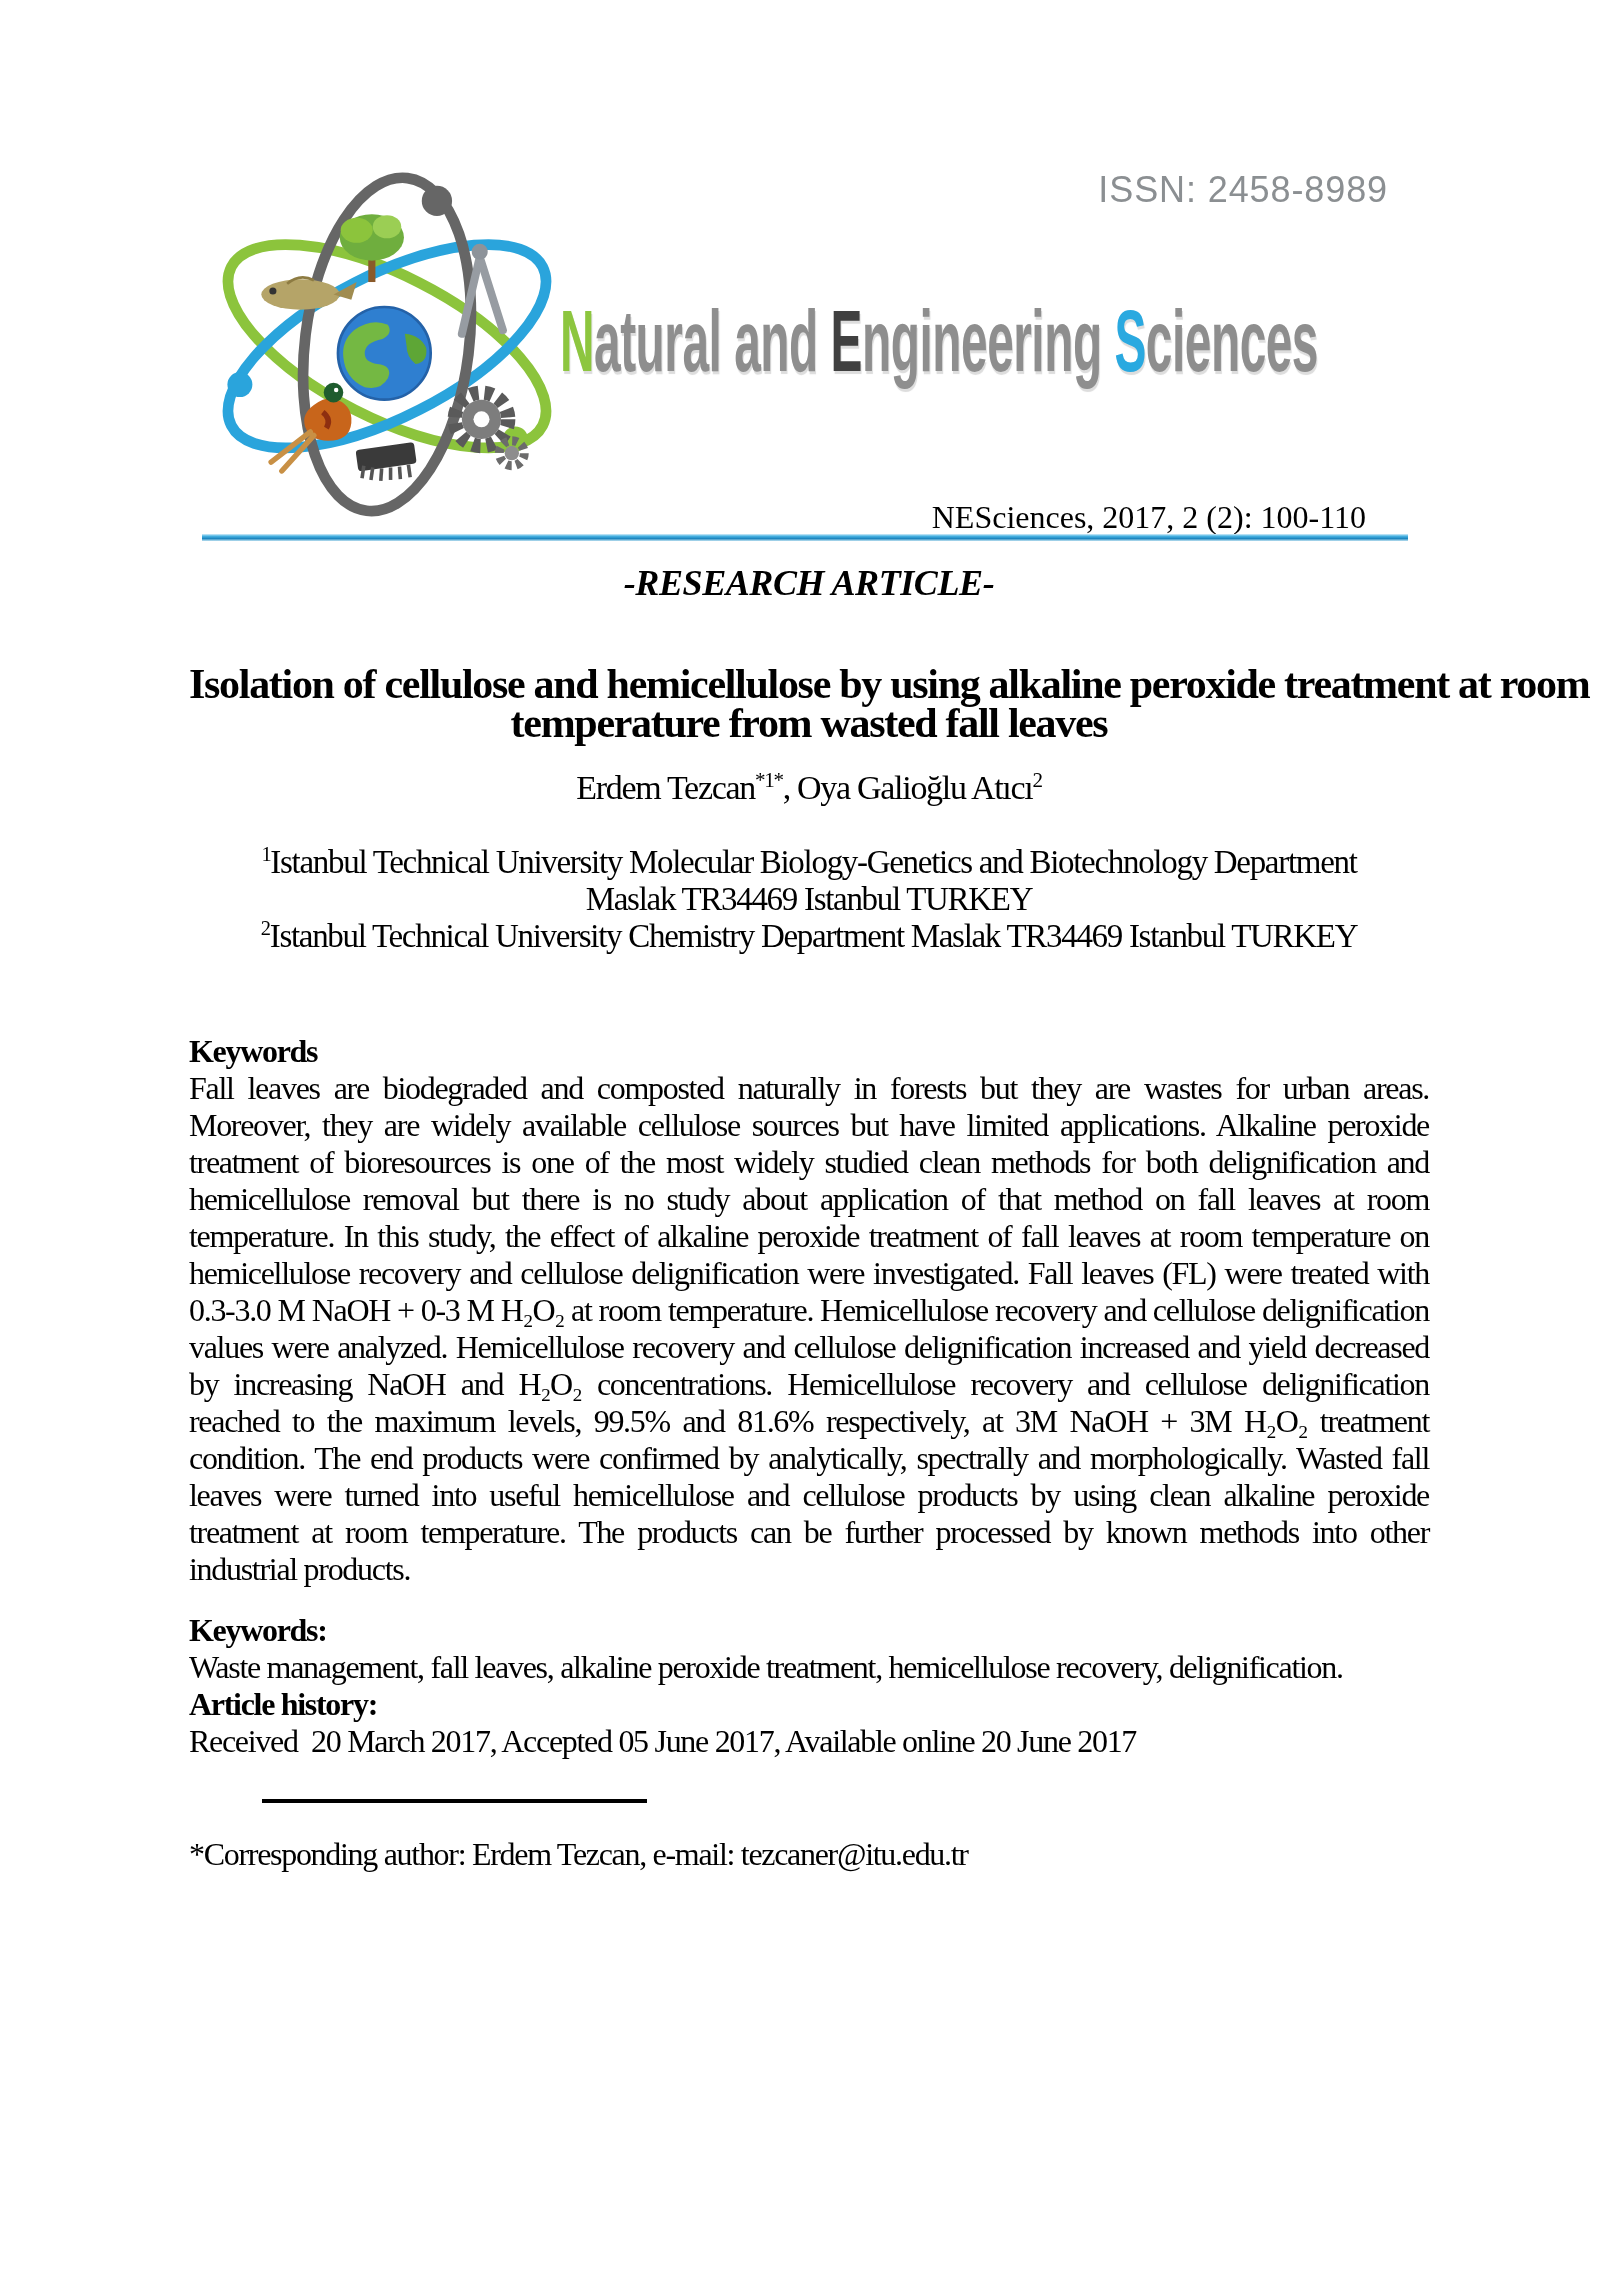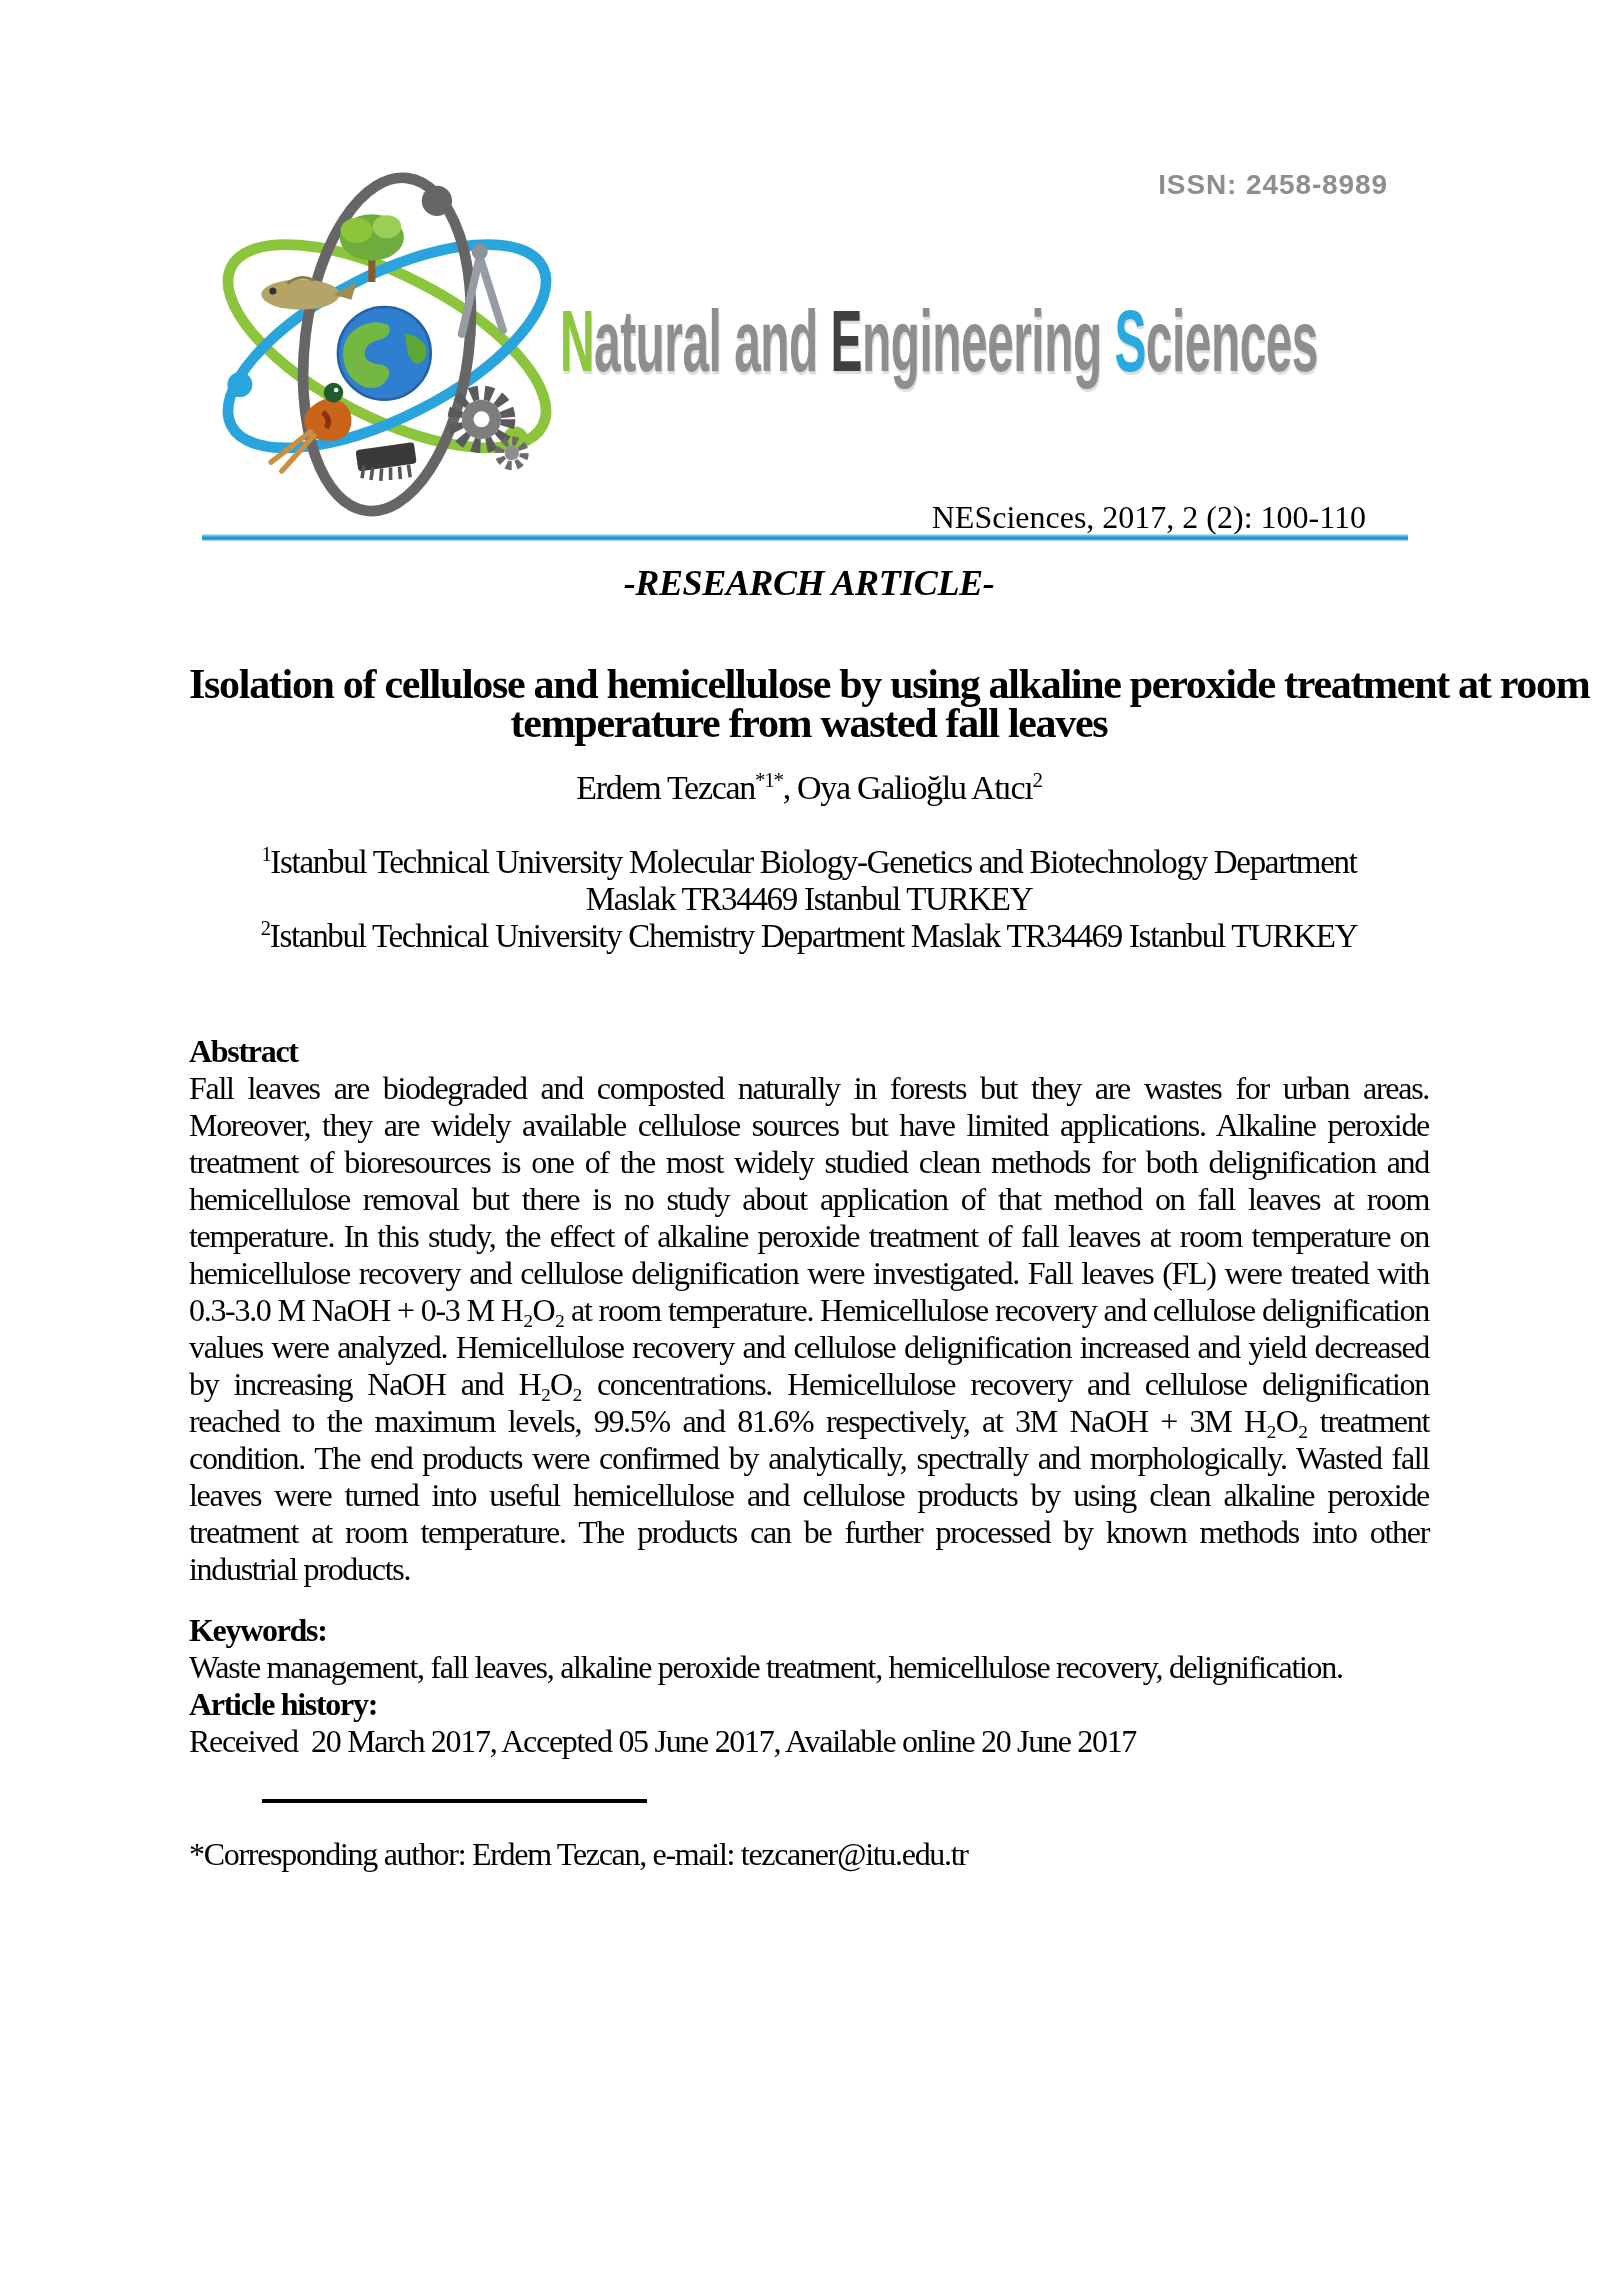--- a/index.html
+++ b/index.html
@@ -12,22 +12,22 @@
     font-family:"Liberation Serif","DejaVu Serif",serif;
     color:#000;
   }
 
   
   .issn {
     position:absolute;
     top:169px;
     right:230px;
     font-family:"Liberation Sans","DejaVu Sans",sans-serif;
-    font-weight:bold;
-    font-size:28px;
+    font-weight:normal;
+    font-size:36px;
     color:#8b8f92;
     letter-spacing:0.9px;
     white-space:nowrap;
   }
 
   .logo-box {
     position:absolute;
     left:198px;
     top:159px;
     width:378px;
@@ -237,21 +237,21 @@
     </div>
 
     <div class="authors"><span>Erdem Tezcan</span><sup>*1*</sup><span>, </span><span>Oya Galioğlu Atıcı</span><sup>2</sup></div>
 
     <div class="affiliations">
       <div><sup>1</sup><span>Istanbul Technical University Molecular Biology-Genetics and Biotechnology Department</span></div>
       <div>Maslak TR34469 Istanbul TURKEY</div>
       <div><sup>2</sup><span>Istanbul Technical University Chemistry Department Maslak TR34469 Istanbul TURKEY</span></div>
     </div>
 
-    <div class="sec-heading abstract-heading">Abstract</div>
+    <div class="sec-heading abstract-heading">Keywords</div>
     <p class="para">Fall leaves are biodegraded and composted naturally in forests but they are wastes for urban areas. Moreover, they are widely available cellulose sources but have limited applications. Alkaline peroxide treatment of bioresources is one of the most widely studied clean methods for both delignification and hemicellulose removal but there is no study about application of that method on fall leaves at room temperature. In this study, the effect of alkaline peroxide treatment of fall leaves at room temperature on hemicellulose recovery and cellulose delignification were investigated. Fall leaves (FL) were treated with 0.3-3.0 M NaOH + 0-3 M H₂O₂ at room temperature. Hemicellulose recovery and cellulose delignification values were analyzed. Hemicellulose recovery and cellulose delignification increased and yield decreased by increasing NaOH and H₂O₂ concentrations. Hemicellulose recovery and cellulose delignification reached to the maximum levels, 99.5% and 81.6% respectively, at 3M NaOH + 3M H₂O₂ treatment condition. The end products were confirmed by analytically, spectrally and morphologically. Wasted fall leaves were turned into useful hemicellulose and cellulose products by using clean alkaline peroxide treatment at room temperature. The products can be further processed by known methods into other industrial products.</p>
 
     <div class="sec-heading keywords-heading">Keywords:</div>
     <p class="para">Waste management, fall leaves, alkaline peroxide treatment, hemicellulose recovery, delignification.</p>
 
     <div class="sec-heading history-heading">Article history:</div>
     <div class="history-text">Received  20 March 2017, Accepted 05 June 2017, Available online 20 June 2017</div>
 
     <div class="footnote-rule"></div>
     <div class="footnote-text">*Corresponding author: Erdem Tezcan, e-mail: tezcaner@itu.edu.tr</div>

